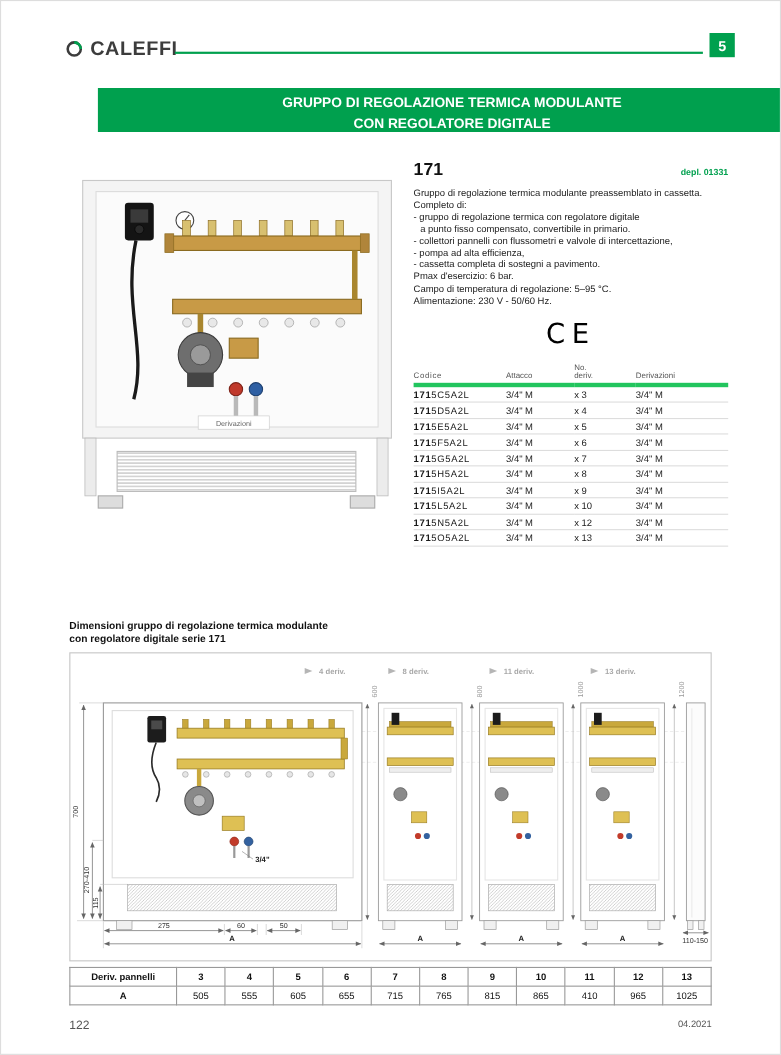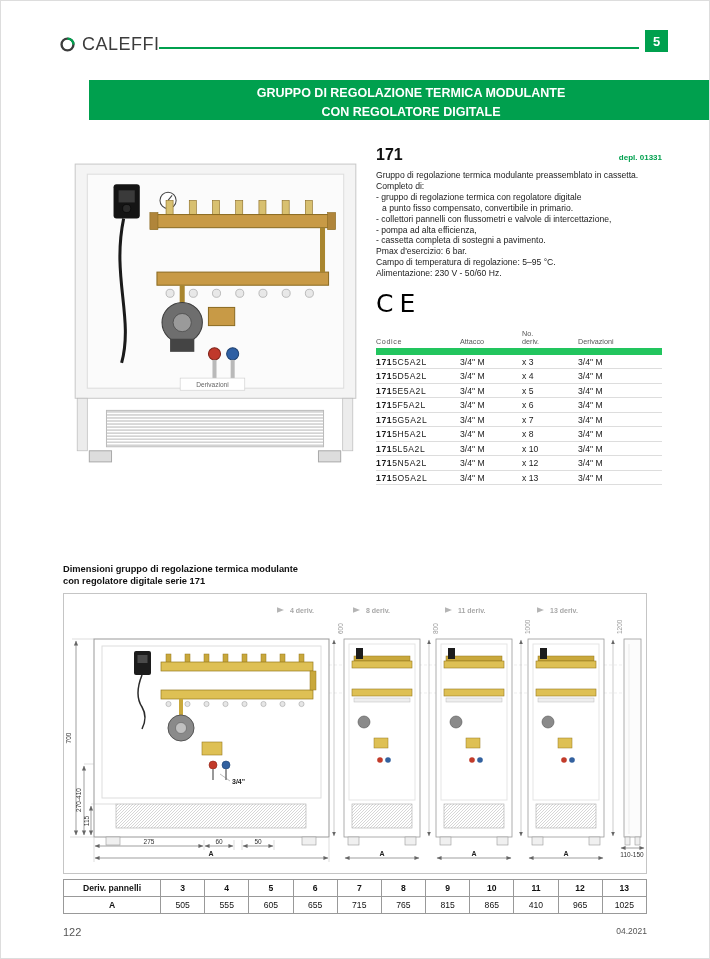--- a/index.html
+++ b/index.html
@@ -2,47 +2,47 @@
 <html><head>
 <meta charset="utf-8">
 <style>
   html,body{margin:0;padding:0;background:#fff;}
   .page{position:relative;width:710px;height:959px;background:#fff;
         font-family:"Liberation Sans",sans-serif;border:1px solid #ddd;
         box-sizing:border-box;overflow:hidden;}
 
   
   .logo{position:absolute;left:58px;top:33px;display:flex;align-items:center;gap:6px;}
-  .logo-text{font-size:18px;font-weight:normal;color:#3c3c3c;letter-spacing:.5px;}
+  .logo-text{font-size:18px;font-weight:bold;color:#3c3c3c;letter-spacing:.5px;}
   .hdr-rule{position:absolute;left:158px;top:46px;width:480px;height:2px;background:#00A04E;}
   .page-tab{position:absolute;left:644px;top:29px;width:23px;height:22px;background:#00A04E;
             color:#fff;font-weight:bold;font-size:13px;display:flex;align-items:center;justify-content:center;}
 
   
   .banner{position:absolute;left:88px;top:79px;width:644px;height:40px;background:#00A04E;
           color:#fff;text-align:center;font-weight:bold;font-size:12.5px;line-height:1.5;
           padding-top:4px;box-sizing:border-box;}
 
   
   .photo-box{position:absolute;left:60px;top:155px;width:308px;height:318px;}
 
   
   .info{position:absolute;left:375px;top:145px;width:286px;}
   .code-row{display:flex;justify-content:space-between;align-items:baseline;}
   .prod-code{font-size:16px;font-weight:bold;color:#111;}
   .depl{font-size:8px;color:#00A04E;font-weight:bold;}
   .desc{font-size:8.6px;color:#1a1a1a;line-height:1.27;margin-top:6px;}
   .desc div{margin:0;}
   .feat.cont{padding-left:6px;}
-  .ce{font-size:25px;letter-spacing:6px;margin-top:10px;color:#000;font-family:"DejaVu Sans",sans-serif;}
+  .ce{font-size:25px;letter-spacing:6px;margin-top:10px;color:#000;font-family:"DejaVu Sans",sans-serif;text-align:center;}
 
   
   .codes-table{width:100%;border-collapse:collapse;margin-top:12px;font-size:8.6px;}
   .codes-table th{font-size:7.2px;color:#555;font-weight:normal;text-align:left;
-                  vertical-align:bottom;padding:0 0 2px 0;border-bottom:7px solid #22c55e;line-height:1.1;}
+                  vertical-align:bottom;padding:0 0 2px 0;border-bottom:4px solid #22c55e;line-height:1.1;}
   .codes-table td{padding:2px 0 1.5px 0;border-bottom:1px solid #ddd;color:#1a1a1a;white-space:nowrap;}
   .col-code{width:84px;letter-spacing:.6px;}
   .code-bold{font-weight:bold;}
   .col-att{width:62px;}
   .col-qty{width:56px;}
   .green{color:#00A04E;}
 
   
   .dim-heading{position:absolute;left:62px;top:562px;font-size:9.3px;font-weight:bold;color:#111;line-height:1.3;}
   .drawing-box{position:absolute;left:62px;top:592px;width:584px;height:281px;
@@ -213,20 +213,26 @@
         <tr>
             <td class="col-code"><span class="code-bold">171</span><span>5G5A2L</span></td>
             <td>3/4" M</td>
             <td>x 7</td>
             <td class="green">3/4" M</td>
           </tr>
         <tr>
             <td class="col-code"><span class="code-bold">171</span><span>5H5A2L</span></td>
             <td>3/4" M</td>
             <td>x 8</td>
+            <td class="green">3/4" M</td>
+          </tr>
+        <tr>
+            <td class="col-code"><span class="code-bold">171</span><span>5I5A2L</span></td>
+            <td>3/4" M</td>
+            <td>x 9</td>
             <td class="green">3/4" M</td>
           </tr>
         <tr>
             <td class="col-code"><span class="code-bold">171</span><span>5L5A2L</span></td>
             <td>3/4" M</td>
             <td>x 10</td>
             <td class="green">3/4" M</td>
           </tr>
         <tr>
             <td class="col-code"><span class="code-bold">171</span><span>5N5A2L</span></td>

